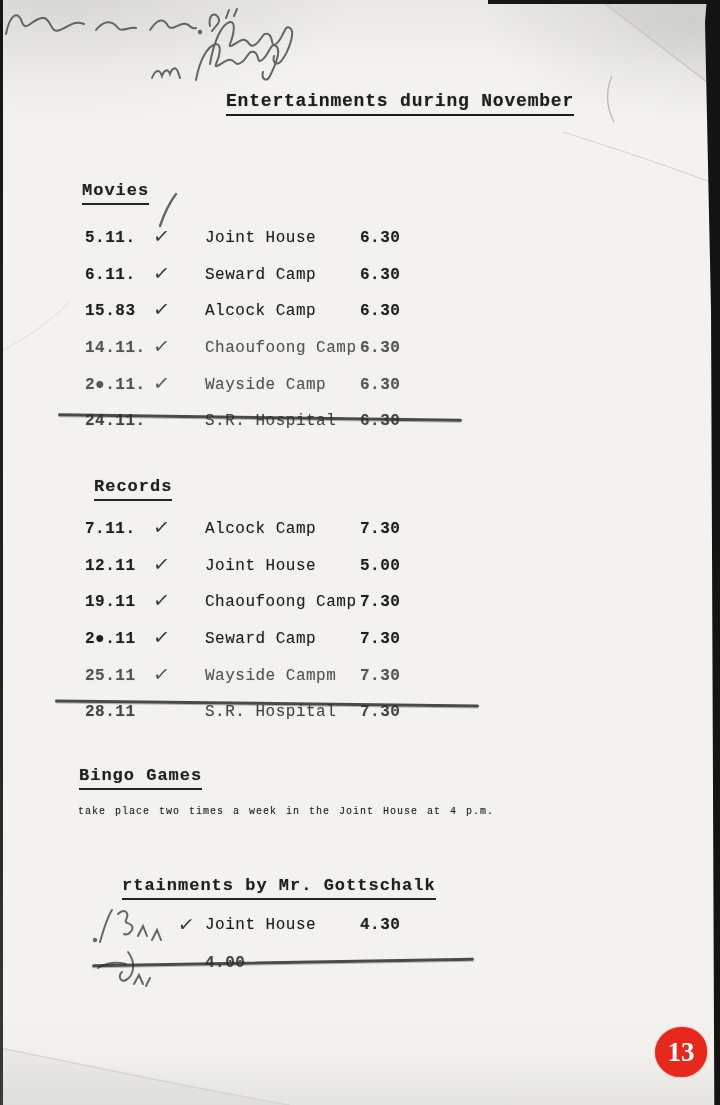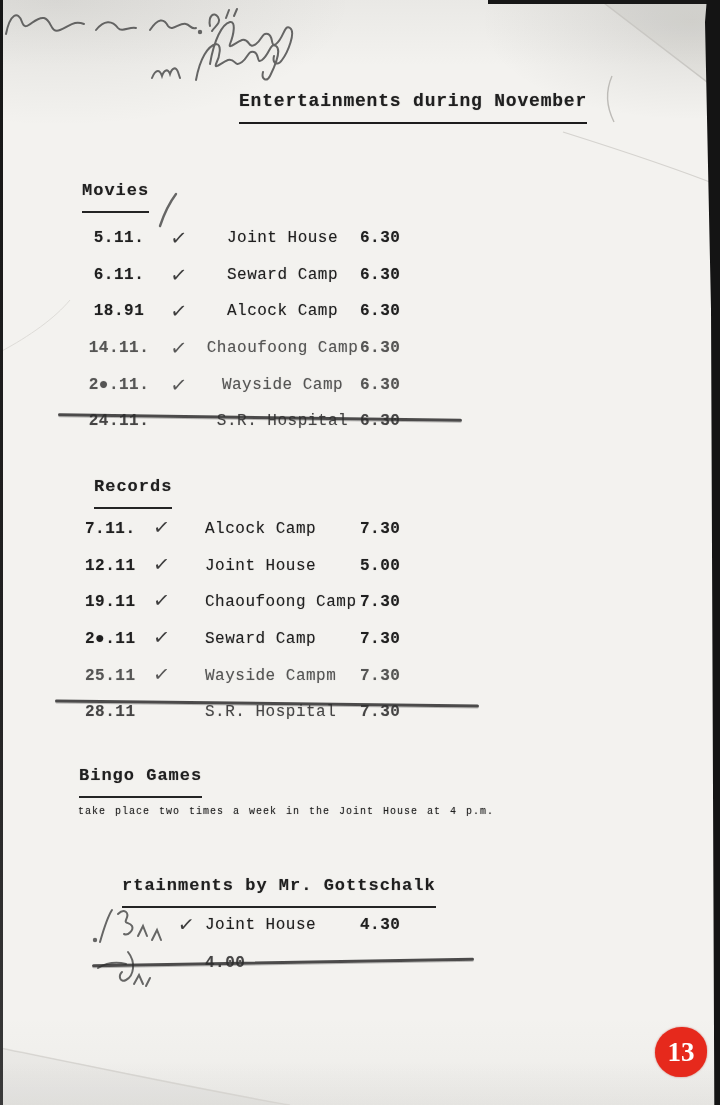--- a/index.html
+++ b/index.html
@@ -21,29 +21,29 @@
   }
   .edge-left{position:absolute;left:0;top:0;width:3px;height:100%;background:linear-gradient(180deg,#161616 0%,#222 60%,#3a3a3a 100%);}
   .edge-top{position:absolute;top:0;left:488px;width:232px;height:4px;background:#171717;}
   .edge-right{
     position:absolute;top:0;right:0;width:15px;height:100%;background:#141414;
     clip-path:polygon(12% 0, 100% 0, 100% 100%, 62% 100%, 40% 28%, 0 2%);
   }
   
   .typed{white-space:pre;}
   .title{
-    position:absolute;left:239px;top:91px;
+    position:absolute;left:226px;top:91px;
     font-size:18px;font-weight:700;letter-spacing:.8px;
-    border-bottom:2.5px solid #1c1c1c;padding-bottom:11px;
+    border-bottom:2.5px solid #1c1c1c;padding-bottom:3px;
     text-shadow:0 0 1px rgba(20,20,20,.45);
   }
   .sec-heading{
     position:absolute;
     font-size:17px;font-weight:700;letter-spacing:1px;
-    border-bottom:2px solid #242424;padding-bottom:11px;
+    border-bottom:2px solid #242424;padding-bottom:3px;
     text-shadow:0 0 1px rgba(20,20,20,.4);
   }
   .rows{position:absolute;}
   .row{display:flex;align-items:center;height:36.6px;font-size:16px;letter-spacing:.5px;text-shadow:0 0 1px rgba(25,25,25,.35);}
   .g-row{height:38px;}
   .c-date{width:68px;font-weight:700;}
   .c-check{width:52px;font-family:"DejaVu Sans",sans-serif;font-size:20px;color:#3e3e3e;font-weight:400;text-shadow:none;transform:rotate(6deg);}
   .g-spacer{width:93px;}
   .g-check{width:27px;}
   .c-venue{width:155px;}
@@ -103,35 +103,35 @@
   <path d="M134,984 l5,-9 l4,9 M146,986 l4,-8"></path>
 </svg>
 
 <div class="edge-left"></div>
 <div class="edge-top"></div>
 <div class="edge-right"></div>
 
 <div class="title typed">Entertainments during November</div>
 
 <div class="sec-heading typed" style="left:82px;top:181px;">Movies</div>
-<div class="rows" style="left:85px;top:220px;text-align:center;">
+<div class="rows" style="left:85px;top:220px;">
   <div class="row">
     <span class="c-date">5.11.</span>
       <span class="c-check">✓</span>
       <span class="c-venue">Joint House</span>
       <span class="c-time">6.30</span>
   </div>
   <div class="row">
     <span class="c-date">6.11.</span>
       <span class="c-check">✓</span>
       <span class="c-venue">Seward Camp</span>
       <span class="c-time">6.30</span>
   </div>
   <div class="row">
-    <span class="c-date">18.91</span>
+    <span class="c-date">15.83</span>
       <span class="c-check">✓</span>
       <span class="c-venue">Alcock Camp</span>
       <span class="c-time">6.30</span>
   </div>
   <div class="row dim">
     <span class="c-date">14.11.</span>
       <span class="c-check">✓</span>
       <span class="c-venue">Chaoufoong Camp</span>
       <span class="c-time">6.30</span>
   </div>

